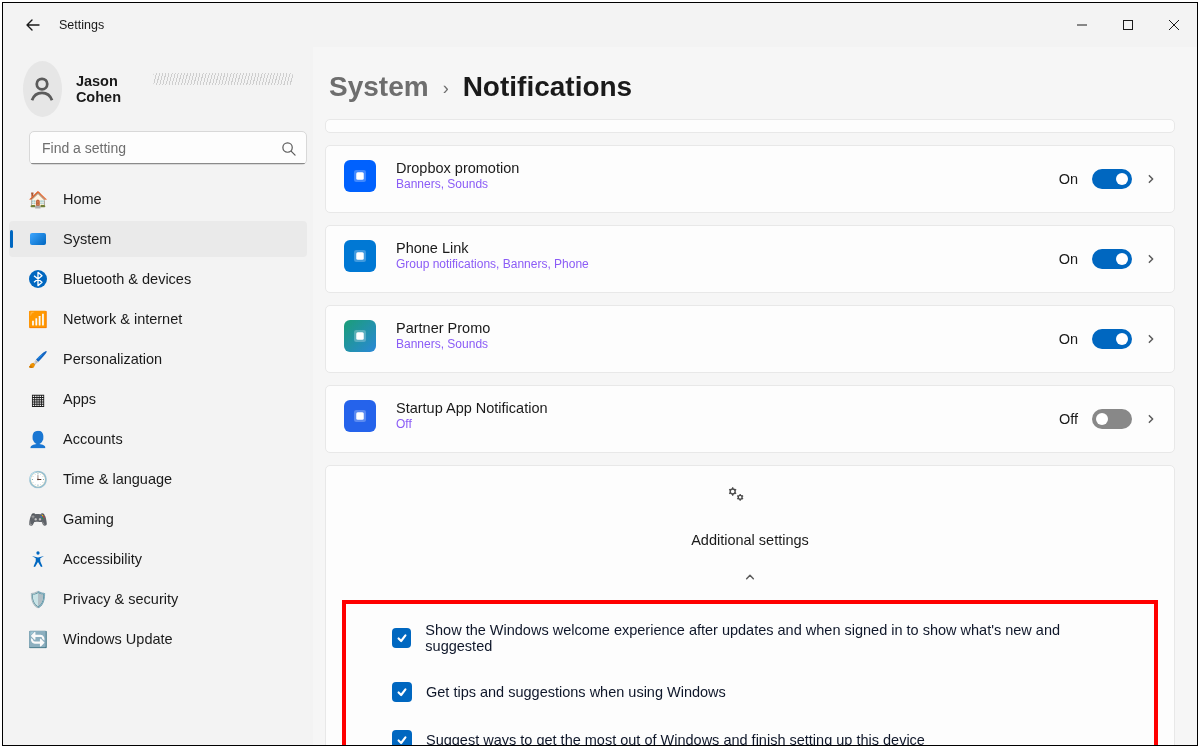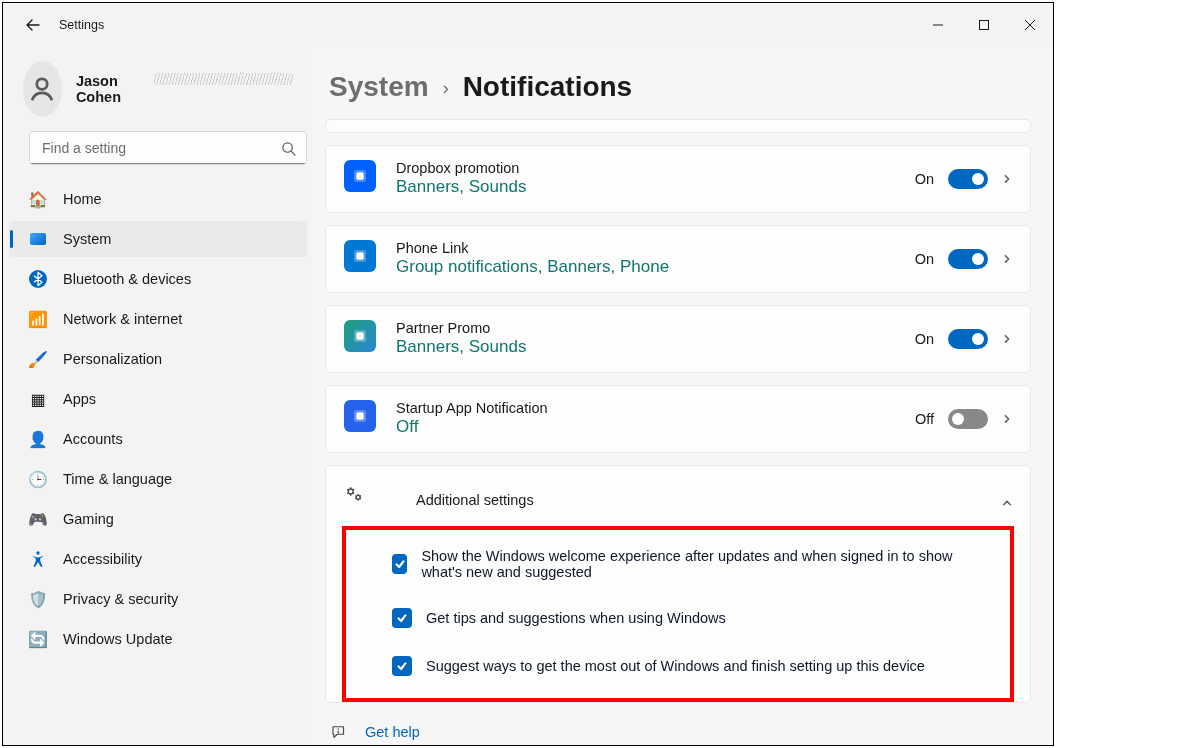--- a/index.html
+++ b/index.html
@@ -9,21 +9,21 @@
   font-family: "Segoe UI Variable", "Segoe UI", -apple-system, BlinkMacSystemFont, sans-serif;
   -webkit-font-smoothing: antialiased;
 }
 html, body {
   width: 1200px;
   height: 748px;
   background: #fff;
   overflow: hidden;
 }
 .frame {
-  width: 1052px;
+  width: 1196px;
   height: 744px;
   margin: 2px;
   background: #f3f3f3;
   border: 1px solid #000;
   position: relative;
   display: flex;
   flex-direction: column;
 }
 .titlebar {
   height: 44px;
@@ -115,38 +115,38 @@
   width: 32px; height: 32px; border-radius: 6px; display: flex; align-items: center; justify-content: center;
   margin-right: 20px; font-size: 16px; color: #fff;
 }
 .ci-blue   { background: #0061fe; }
 .ci-blue2  { background: #0078d4; }
 .ci-teal   { background: linear-gradient(135deg,#1b9e77,#2a88d8); }
 .ci-slate  { background: #2563eb; }
 .ci-trans  { background: transparent; color:#5b5b5b; width:24px; height:24px; font-size:18px; margin-right:24px;}
 .card-body { display: flex; flex-direction: column; gap: 1px; flex: 1; }
 .card-title { font-size: 14.5px; color: #1a1a1a; }
-.card-sub   { font-size: 17px; color: #0f766e; }
+.card-sub   { font-size: 12px; color: #8b5cf6; }
 .card-right { display: flex; align-items: center; gap: 14px; }
 .status-text { font-size: 14.5px; color: #1a1a1a; }
 .toggle {
   width: 40px; height: 20px; border-radius: 20px; position: relative; background: #888;
 }
 .toggle.on { background: #0067c0; }
 .toggle .knob {
   position: absolute; width: 12px; height: 12px; border-radius: 50%; background: #fff;
   top: 4px; left: 4px;
 }
 .toggle.on .knob { left: auto; right: 4px; }
 .expander {
   background: #fdfdfd; border: 1px solid #e8e8e8; border-radius: 5px;
   margin-top: 12px;
 }
 .exp-head {
-  display: flex; align-items: flex-end; padding: 18px 18px; gap: 24px;
+  display: flex; align-items: center; padding: 18px 18px; gap: 24px; flex-direction: column;
 }
 .exp-title { font-size: 14.5px; color: #1a1a1a; flex: 1; }
 .exp-body {
   border-top: 1px solid #ededed;
   padding: 18px 16px 22px 16px;
   display: flex; flex-direction: column; gap: 28px;
 }
 .highlight-box {
   border: 4px solid #ff0000;
   margin: 0 16px;

